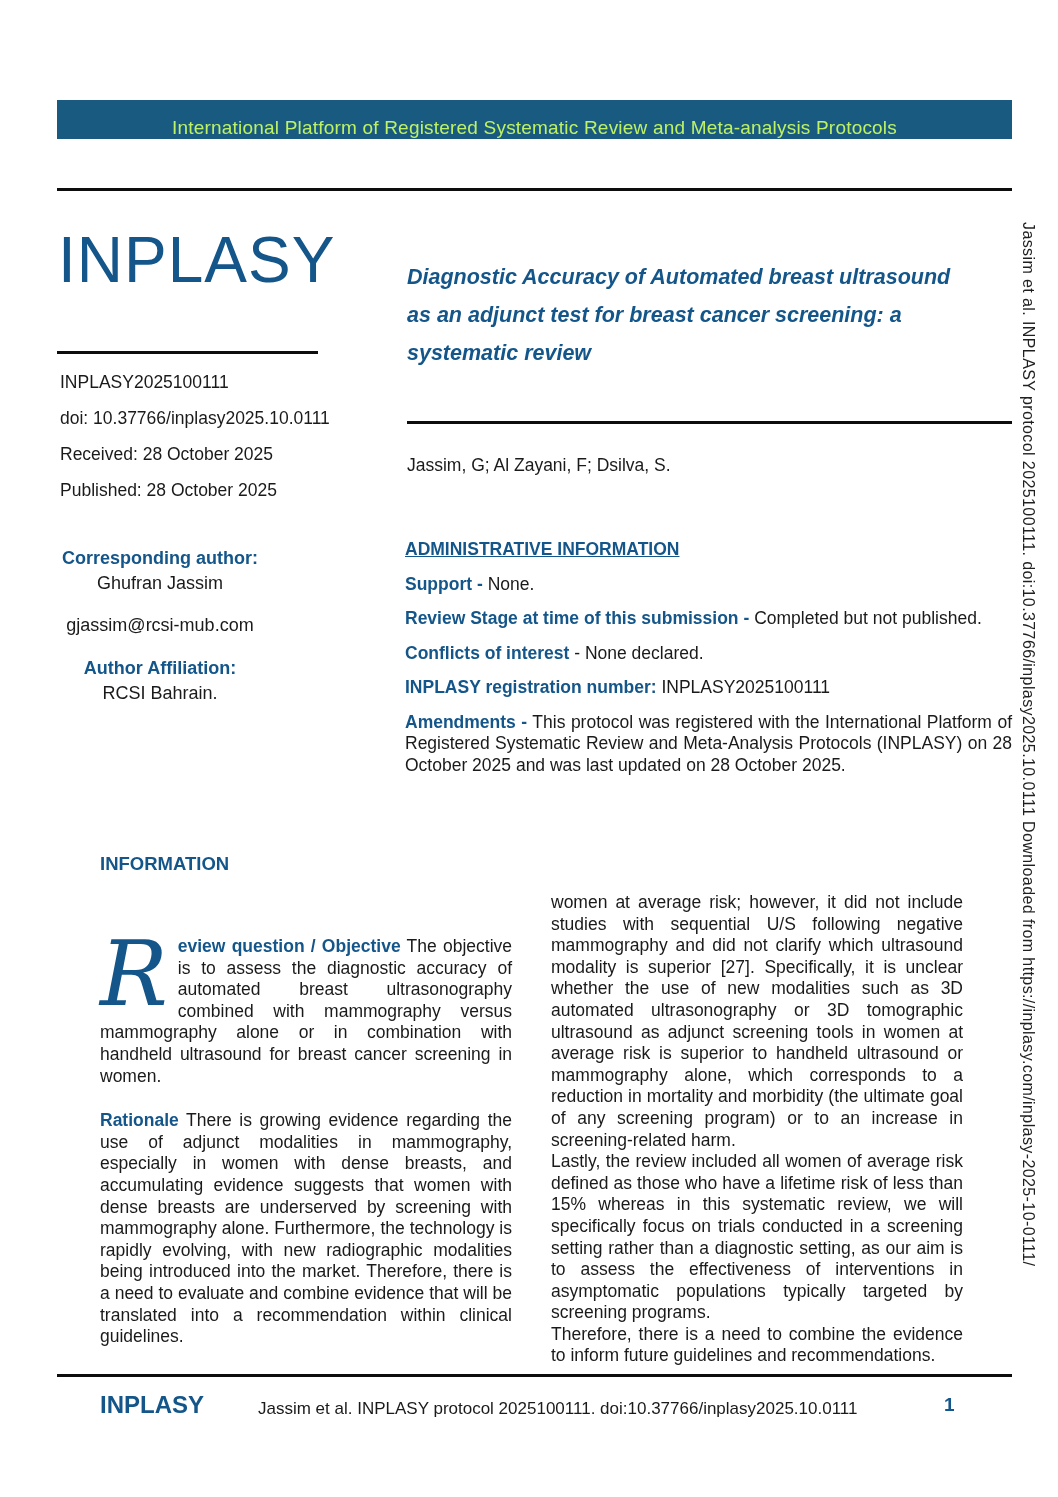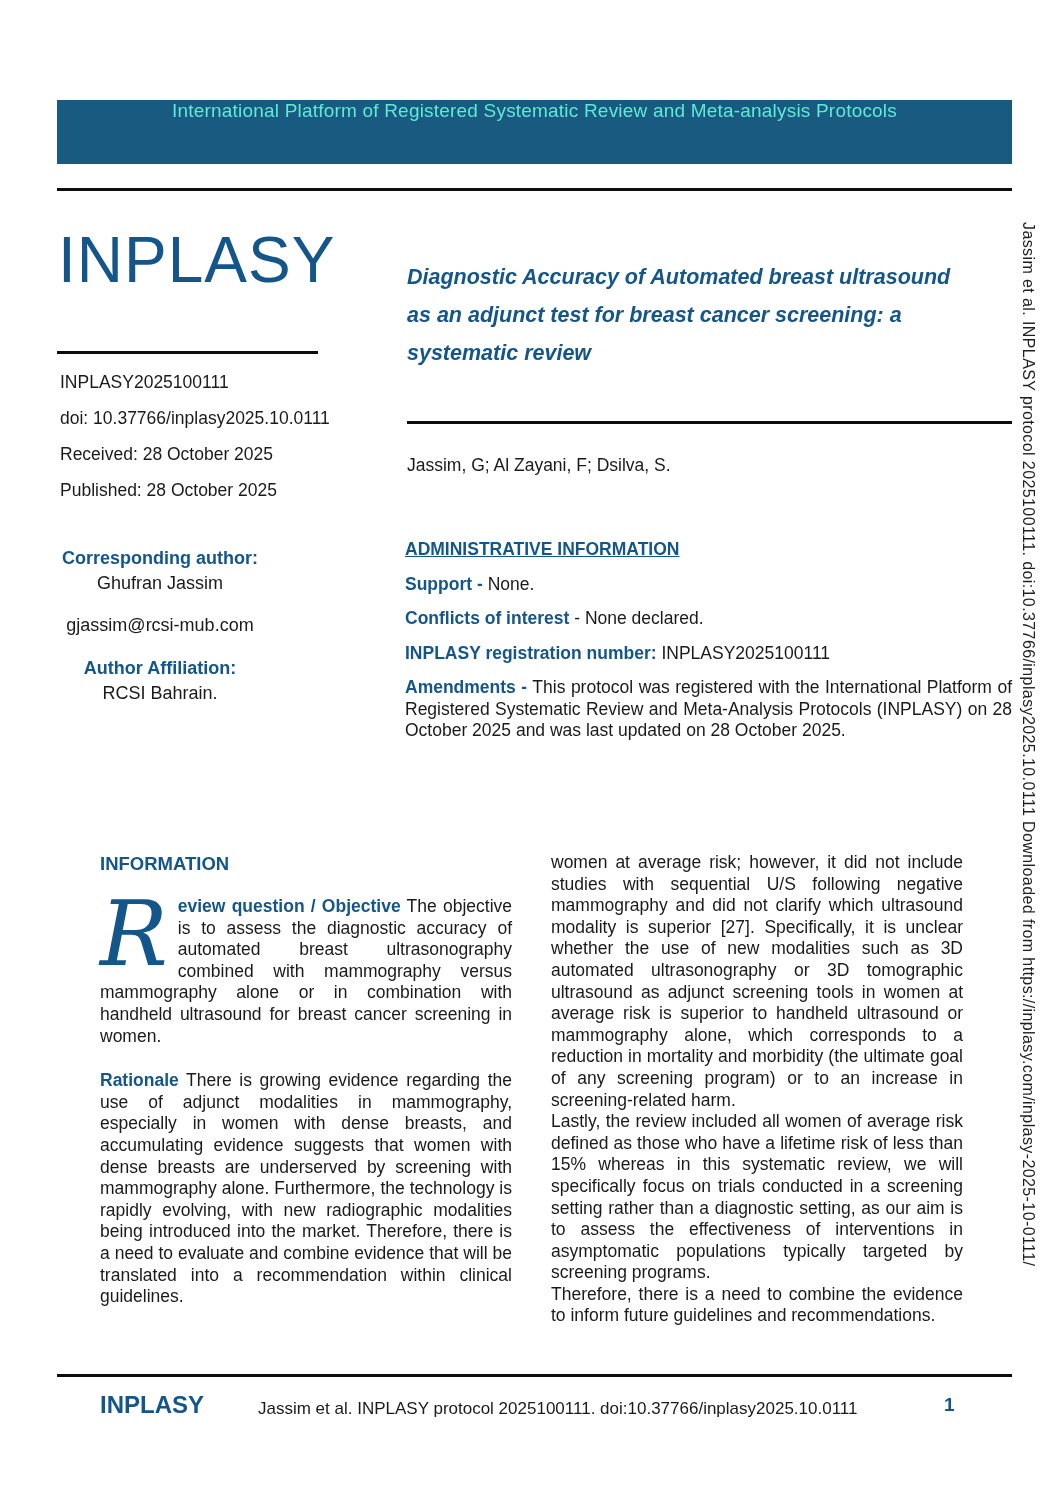--- a/index.html
+++ b/index.html
@@ -6,22 +6,22 @@
     --accent:#14568A;
     --banner:#185A80;
     --ink:#1a1a1a;
     --rule:#0d0d0d;
   }
   *{margin:0;padding:0;box-sizing:border-box;}
   html,body{background:#ffffff;}
   body{font-family:"Liberation Sans", sans-serif;color:var(--ink);}
   .page{position:relative;width:1058px;height:1497px;background:#ffffff;overflow:hidden;}
 
-  .banner{position:absolute;left:57px;top:100px;width:955px;height:64px;
-    background:var(--banner);color:#5eead4;display:flex;align-items:flex-start;justify-content:center;
+  .banner{position:absolute;left:57px;top:100px;width:955px;height:39px;
+    background:var(--banner);color:#bef264;display:flex;align-items:flex-end;justify-content:center;
     font-size:19px;letter-spacing:.2px;}
   .rule{position:absolute;background:var(--rule);height:3px;}
   .rule-top{left:57px;top:188px;width:955px;}
   .rule-logo{left:57px;top:351px;width:261px;}
   .rule-authors{left:407px;top:421px;width:605px;}
   .rule-footer{left:57px;top:1374px;width:955px;}
 
   .logo{position:absolute;left:58px;top:228px;font-size:64px;color:var(--accent);
     font-weight:400;letter-spacing:1px;line-height:1;}
 
@@ -41,21 +41,21 @@
   .authors{position:absolute;left:407px;top:455px;font-size:17.5px;}
 
   .admin{position:absolute;left:405px;top:539px;width:607px;font-size:17.5px;line-height:21.5px;
     text-align:justify;}
   .admin h2{font-size:17.5px;margin-bottom:13px;color:var(--accent);text-decoration:underline;}
   .admin p{margin:0 0 13px 0;}
   .admin p:last-child{margin-bottom:0;}
   .admin-label{color:var(--accent);font-weight:700;}
 
   .intro-h{position:absolute;left:100px;top:853px;font-size:18.5px;font-weight:700;color:var(--accent);}
-  .col{font-size:17.5px;line-height:21.6px;text-align:justify;}
+  .col{font-size:17.5px;line-height:21.6px;text-align:justify;margin-top:40px;}
   .col p{margin:0;}
   .col-left{position:absolute;left:100px;top:896px;width:412px;}
   .col-left .lead{margin-bottom:23px;}
   .col-right{position:absolute;left:551px;top:852px;width:412px;}
   .dropcap{float:left;font-family:"DejaVu Serif", serif;font-style:italic;font-weight:400;
     font-size:90px;line-height:64px;color:var(--accent);margin:6px 10px 0 0;}
   .inline-label{color:var(--accent);font-weight:700;}
 
   .sidebar-text{position:absolute;left:1019px;top:222px;writing-mode:vertical-rl;
     font-size:16px;letter-spacing:.4px;color:#1f1f1f;white-space:nowrap;}
@@ -96,20 +96,21 @@
 
   <div class="title">Diagnostic Accuracy of Automated breast ultrasound as an adjunct test for breast cancer screening: a systematic review</div>
 
   <div class="rule rule-authors"></div>
 
   <div class="authors">Jassim, G; Al Zayani, F; Dsilva, S.</div>
 
   <div class="admin">
     <h2>ADMINISTRATIVE INFORMATION</h2>
     <p><span class="admin-label">Support -</span><span> </span><span>None.</span></p>
+    <p><span class="admin-label">Review Stage at time of this submission -</span><span> </span><span>Completed but not published.</span></p>
     <p><span class="admin-label">Conflicts of interest</span><span> - </span><span>None declared.</span></p>
     <p><span class="admin-label">INPLASY registration number:</span><span> </span><span>INPLASY2025100111</span></p>
     <p><span class="admin-label">Amendments -</span><span> </span><span>This protocol was registered with the International Platform of Registered Systematic Review and Meta-Analysis Protocols (INPLASY) on 28 October 2025 and was last updated on 28 October 2025.</span></p>
   </div>
 
   <div class="intro-h">INFORMATION</div>
 
   <div class="col col-left">
     <p class="lead"><span class="dropcap">R</span><span class="inline-label">eview question / Objective</span>
       <span>The objective is to assess the diagnostic accuracy of automated breast ultrasonography combined with mammography versus mammography alone or in combination with handheld ultrasound for breast cancer screening in women.</span></p>

